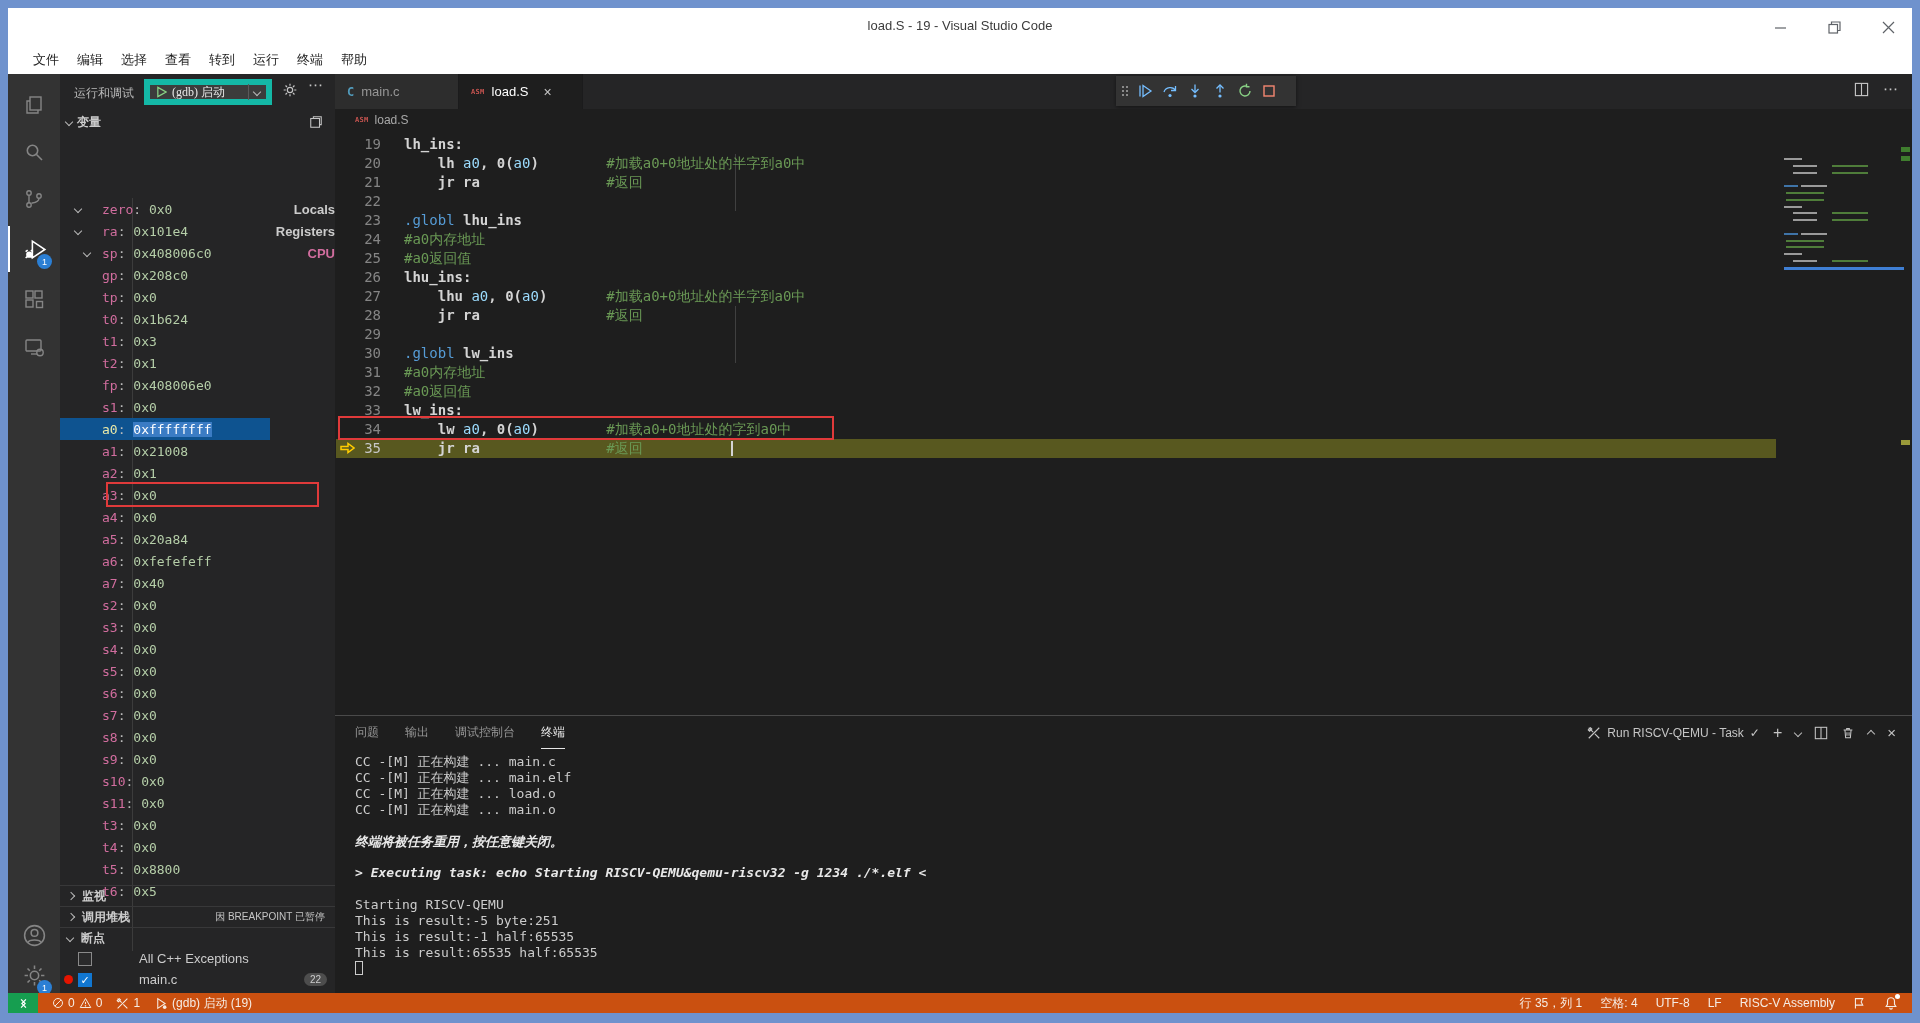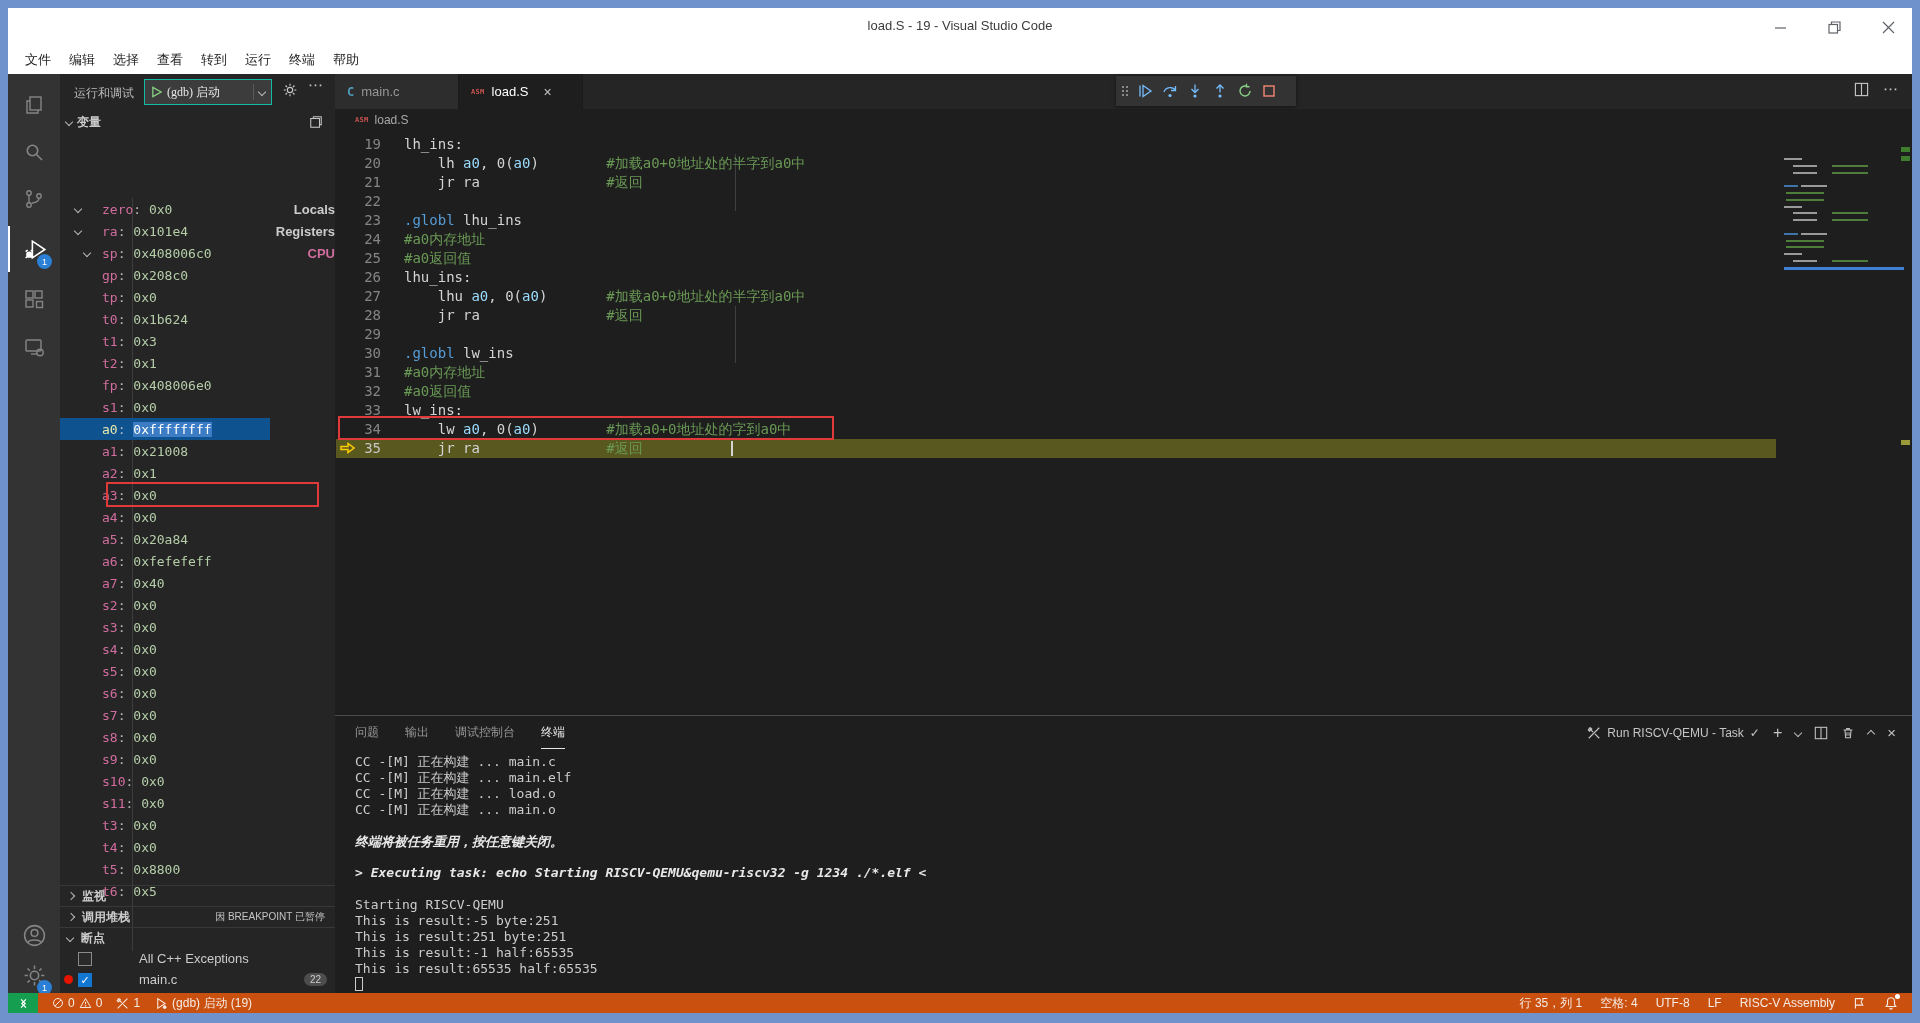--- a/index.html
+++ b/index.html
@@ -6,34 +6,34 @@
   html,body { width:1920px; height:1023px; overflow:hidden; }
   body { font-family:"Liberation Sans", sans-serif; }
   .frame { position:relative; width:1920px; height:1023px; background:#6f92cd; }
   .window { position:absolute; left:8px; top:8px; width:1904px; height:1005px; background:#0f172a; overflow:hidden; }
 
   
   .titlebar { position:absolute; left:0; top:0; width:1904px; height:38px; background:#ffffff; }
   .title-text { position:absolute; left:0; right:0; top:10px; text-align:center; font-size:13px; color:#3b3b3b; }
   .win-controls { position:absolute; right:10px; top:6px; display:flex; gap:26px; color:#5f6368; font-size:15px; }
   .win-btn { width:28px; height:26px; display:flex; align-items:center; justify-content:center; cursor:default; }
-  .menubar { position:absolute; left:0; top:38px; width:1904px; height:28px; background:#ffffff; display:flex; align-items:center; padding-left:8px; }
+  .menubar { position:absolute; left:0; top:38px; width:1904px; height:28px; background:#ffffff; display:flex; align-items:center; padding-left:16px; }
   .menu-item { font-size:13px; color:#1f1f1f; padding:3px 9px; border-radius:3px; }
 
   
   .activitybar { position:absolute; left:0; top:66px; width:52px; height:919px; background:#333333; }
   .act-icon { position:absolute; left:0; width:52px; height:46px; display:flex; align-items:center; justify-content:center; color:#858585; }
   .act-icon.active { color:#ffffff; border-left:2px solid #ffffff; }
   .act-badge { position:absolute; right:8px; bottom:3px; min-width:15px; height:15px; border-radius:8px; background:#2b7fd4; color:#fff; font-size:9px; display:flex; align-items:center; justify-content:center; padding:0 3px; }
 
   
   .sidebar { position:absolute; left:52px; top:66px; width:275px; height:919px; background:#252526; color:#cccccc; }
   .sb-header { position:absolute; left:0; top:0; width:275px; height:37px;font-family:Liberation Serif, serif; }
   .sb-header-label { position:absolute; left:14px; top:11px; font-size:12px; color:#bbbbbb; }
-  .launch-box { position:absolute; left:84px; top:5px; width:128px; height:26px; background:#3c3c3c; border:1px solid #14b8a6; display:flex; align-items:center; padding:0 6px; gap:5px; }
+  .launch-box { position:absolute; left:84px; top:5px; width:128px; height:26px; background:#3c3c3c; border:6px solid #14b8a6; display:flex; align-items:center; padding:0 6px; gap:5px; }
   .launch-label { font-size:12px; color:#e7e7e7; white-space:nowrap; flex:1; }
   .launch-sep { width:1px; height:16px; background:#5a5a5a; }
   .sb-gear { position:absolute; left:222px; top:8px; color:#c5c5c5; }
   .sb-dots { position:absolute; left:248px; top:2px; color:#c5c5c5; font-size:15px; }
   .vars-header { position:absolute; left:0; top:37px; width:275px; height:22px; display:flex; align-items:center; }
   .vars-title { font-weight:bold; font-size:12px; color:#cccccc; margin-left:18px; }
   .vars-action { position:absolute; right:12px; top:4px; color:#c5c5c5; }
   .chev { display:inline-block; width:6px; height:6px; border-right:1.3px solid #b8b8b8; border-bottom:1.3px solid #b8b8b8; }
   .chev.down { transform:rotate(45deg); }
   .chev.right { transform:rotate(-45deg); }
@@ -73,21 +73,21 @@
 
   
   .editorbody { position:absolute; left:327px; top:101px; right:0; height:606px; background:#1e1e1e; overflow:hidden; }
   .breadcrumb { position:absolute; left:20px; top:4px; display:flex; align-items:center; gap:6px; font-size:12px; color:#a9a9a9; }
   .code-area { position:absolute; left:0; top:26px; right:0; bottom:0; }
   .curline { position:absolute; left:1px; top:304px; width:1440px; height:19px; background:#58581f; }
   .line34-box { position:absolute; left:3px; top:281px; width:496px; height:24px; border:2px solid #e03a3a; z-index:4; }
   .code-row { position:relative; height:19px; display:flex; font-family:"DejaVu Sans Mono", monospace; font-size:14px; line-height:19px; z-index:2; }
   .gutter { width:46px; text-align:right; color:#858585; flex:none; }
   .code-pre { margin-left:23px; white-space:pre; }
-  .seg-txt { color:#d4d4d4; } .seg-kw { color:#569cd6; } .seg-reg { color:#9cdcfe; } .seg-cmt { color:#6a9955; }
+  .seg-txt { color:#d4d4d4;font-weight:bold; } .seg-kw { color:#569cd6; } .seg-reg { color:#9cdcfe; } .seg-cmt { color:#6a9955; }
   .indent-guide { position:absolute; left:400px; width:1px; background:#404040; z-index:1; }
   .caret { position:absolute; left:396px; top:306px; width:2px; height:15px; background:#d4d4d4; z-index:5; }
   .dbg-arrow { position:absolute; left:5px; top:307px; z-index:5; color:#ffcc00; }
   .minimap { position:absolute; right:42px; top:23px; width:86px; height:130px; }
   .mm-curline { position:absolute; right:8px; top:132px; width:120px; height:3px; background:#3f7fd4; }
   .ruler-mark { position:absolute; right:2px; width:9px; }
 
   
   .panel { position:absolute; left:327px; top:707px; right:0; height:278px; background:#1e1e1e; border-top:1px solid #4a4a4a; }
   .panel-tabs { position:absolute; left:20px; top:0; display:flex; gap:26px; height:33px; align-items:center; }
@@ -537,21 +537,20 @@
           <div class="term-line">CC -[M] 正在构建 ... main.elf</div>
           <div class="term-line">CC -[M] 正在构建 ... load.o</div>
           <div class="term-line">CC -[M] 正在构建 ... main.o</div>
           <div class="term-line"></div>
           <div class="term-line bold">终端将被任务重用，按任意键关闭。</div>
           <div class="term-line"></div>
           <div class="term-line bold">&gt; Executing task: echo Starting RISCV-QEMU&amp;qemu-riscv32 -g 1234 ./*.elf &lt;</div>
           <div class="term-line"></div>
           <div class="term-line">Starting RISCV-QEMU</div>
           <div class="term-line">This is result:-5 byte:251</div>
-          <div class="term-line">This is result:251 byte:251</div>
           <div class="term-line">This is result:-1 half:65535</div>
           <div class="term-line">This is result:65535 half:65535</div>
           <div class="term-line"><span class="term-cursor"></span></div>
         </div>
   </div>
 
   <div class="statusbar">
     <div class="sb-left">
       <div class="remote-seg">
         <svg width="13" height="13" viewBox="0 0 16 16" fill="none" stroke="#fff" stroke-width="1.5">

